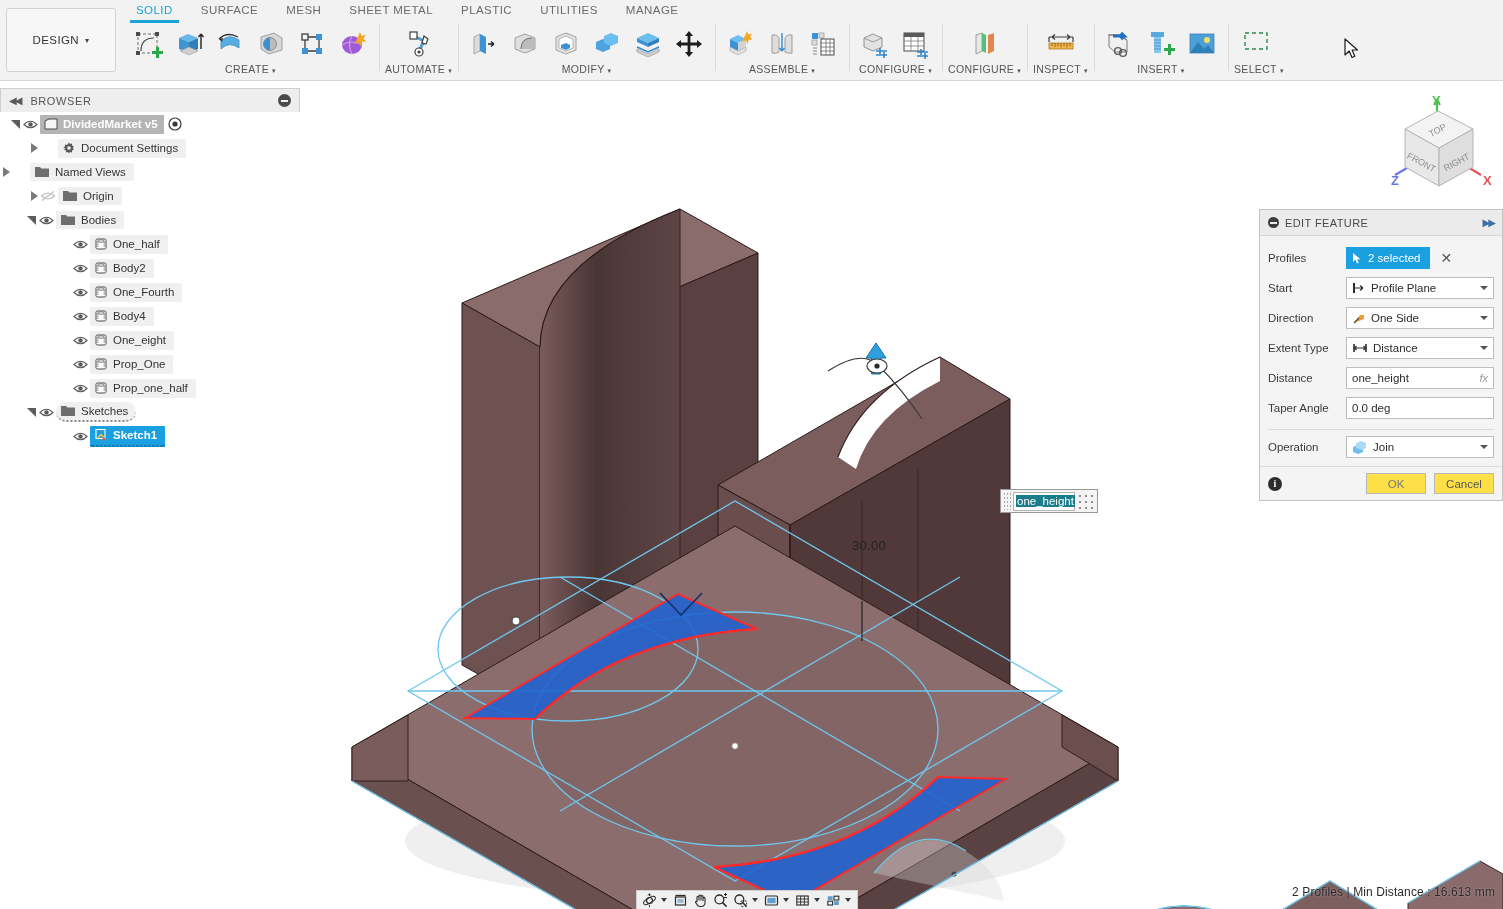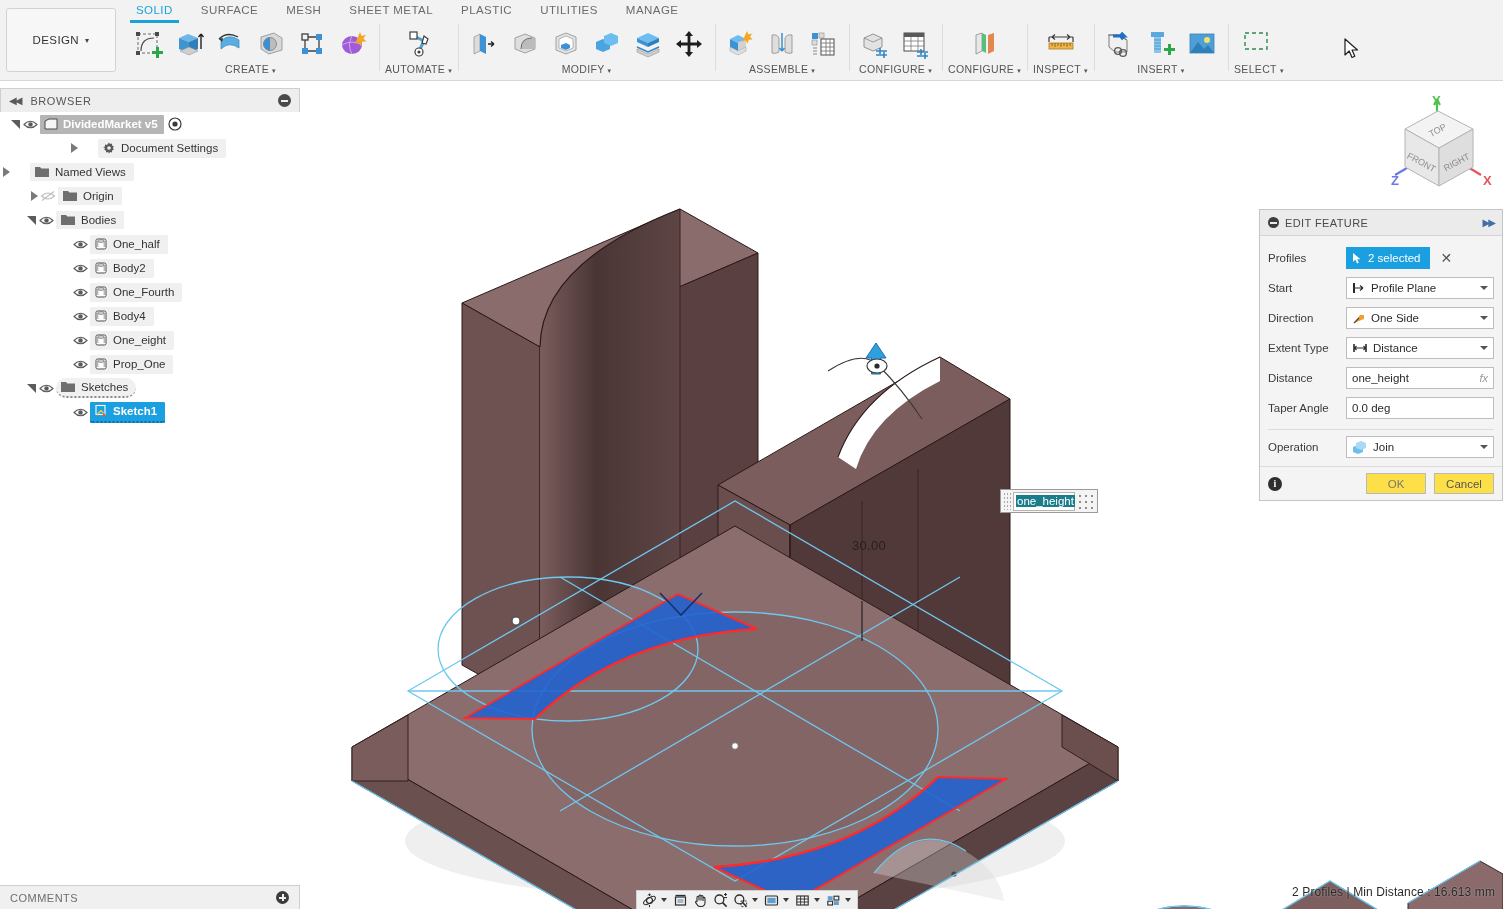--- a/index.html
+++ b/index.html
@@ -649,21 +649,21 @@
         <span class="node-txt">DividedMarket v5</span>
       </span>
       <span style="margin-left:4px;display:flex;align-items:center;">
         <svg width="14" height="14" viewBox="0 0 14 14">
             <circle cx="7" cy="7" r="6" fill="#fff" stroke="#3a3a3a" stroke-width="1.2"></circle>
             <circle cx="7" cy="7" r="2.6" fill="#3a3a3a"></circle>
           </svg>
       </span>
     </div>
 
-    <div class="trow" style="padding-left:28px;margin-left:40px;">
+    <div class="trow" style="padding-left:28px;">
       <span class="tri-right"></span>
       <span class="eye"></span>
       <span class="label-chip">
         <svg width="14" height="14" viewBox="0 0 14 14">
             <path d="M7 1.5l1 1.6 1.9-.5.2 2 1.8.8-1.1 1.6 1.1 1.6-1.8.8-.2 2-1.9-.5-1 1.6-1-1.6-1.9.5-.2-2-1.8-.8 1.1-1.6L1.1 6.4l1.8-.8.2-2 1.9.5z" fill="#5a5a5a"></path>
             <circle cx="7" cy="7" r="1.8" fill="#f0f0f0"></circle>
           </svg>
         <span class="node-txt">Document Settings</span>
       </span>
     </div>
@@ -800,20 +800,36 @@
         </span>
       <span class="label-chip">
         <svg width="14" height="14" viewBox="0 0 14 14">
             <rect x="2" y="2" width="10" height="10" rx="1.5" fill="#fff" stroke="#4a4a4a" stroke-width="1"></rect>
             <ellipse cx="7" cy="4" rx="3.2" ry="1.4" fill="#d9d9d9" stroke="#6a6a6a" stroke-width=".7"></ellipse>
             <path d="M3.8 4v6 M10.2 4v6" stroke="#6a6a6a" stroke-width=".7"></path>
           </svg>
         <span class="node-txt">Prop_One</span>
       </span>
     </div>
+    <div class="trow" style="padding-left:70px;">
+      <span class="eye">
+          <svg width="15" height="11" viewBox="0 0 15 11">
+            <path d="M1 5.5 Q7.5 -1 14 5.5 Q7.5 12 1 5.5Z" fill="none" stroke="#5a5a5a" stroke-width="1.1"></path>
+            <circle cx="7.5" cy="5.5" r="2.2" fill="#5a5a5a"></circle>
+          </svg>
+        </span>
+      <span class="label-chip">
+        <svg width="14" height="14" viewBox="0 0 14 14">
+            <rect x="2" y="2" width="10" height="10" rx="1.5" fill="#fff" stroke="#4a4a4a" stroke-width="1"></rect>
+            <ellipse cx="7" cy="4" rx="3.2" ry="1.4" fill="#d9d9d9" stroke="#6a6a6a" stroke-width=".7"></ellipse>
+            <path d="M3.8 4v6 M10.2 4v6" stroke="#6a6a6a" stroke-width=".7"></path>
+          </svg>
+        <span class="node-txt">Prop_one_half</span>
+      </span>
+    </div>
 
     <div class="trow" style="padding-left:26px;">
       <span class="tri-down"></span>
       <span class="eye">
           <svg width="15" height="11" viewBox="0 0 15 11">
             <path d="M1 5.5 Q7.5 -1 14 5.5 Q7.5 12 1 5.5Z" fill="none" stroke="#5a5a5a" stroke-width="1.1"></path>
             <circle cx="7.5" cy="5.5" r="2.2" fill="#5a5a5a"></circle>
           </svg>
         </span>
       <span class="label-chip" style="border-bottom:2px dotted #8a8a8a;border-radius:10px;">
@@ -930,24 +946,20 @@
     </div>
 
     <div class="dlg-foot">
       <span class="info-i">i</span>
       <span class="footspacer"></span>
       <span class="btn">OK</span>
       <span class="btn cancel">Cancel</span>
     </div>
   </div>
 
-  <div id="comments">
-    <span class="ctitle">COMMENTS</span>
-    <span class="plus"></span>
-  </div>
 
   <div id="navbar">
     <span class="navico">
       <svg width="15" height="15" viewBox="0 0 15 15">
           <circle cx="7.5" cy="7.5" r="3" fill="none" stroke="#2b2b2b" stroke-width="1.2"></circle>
           <ellipse cx="7.5" cy="7.5" rx="6.6" ry="2.6" fill="none" stroke="#2b2b2b" stroke-width="1" transform="rotate(-30 7.5 7.5)"></ellipse>
           <path d="M7.5 .8 V3 M7.5 12 v2.2 M7.5 .8 l-1.4 1.6 M7.5 .8 l1.4 1.6" stroke="#2b2b2b" stroke-width="1"></path>
         </svg>
     </span>
     <span class="navcaret"></span>

